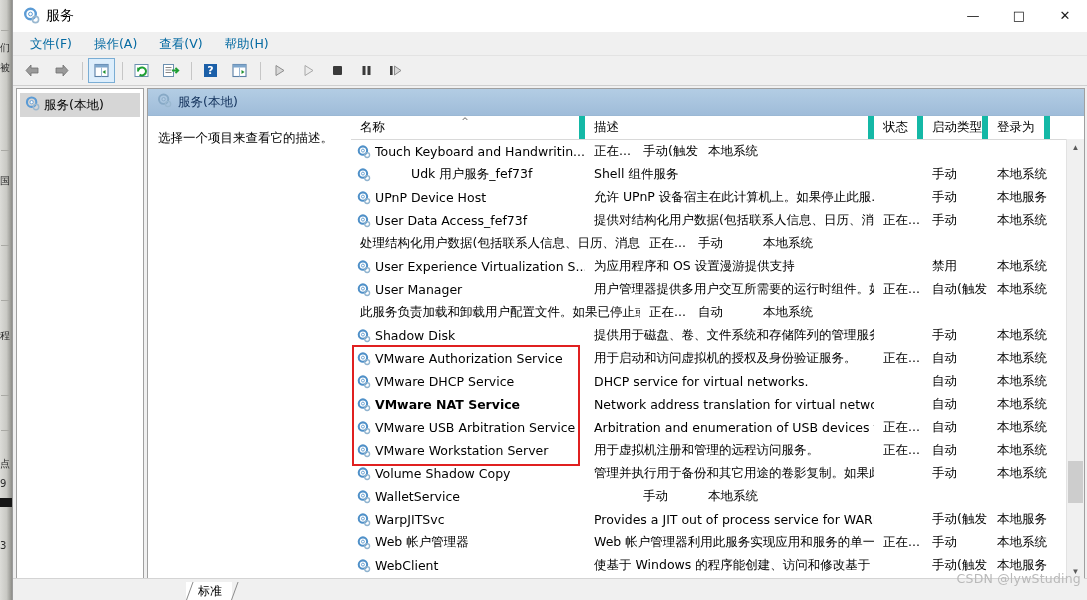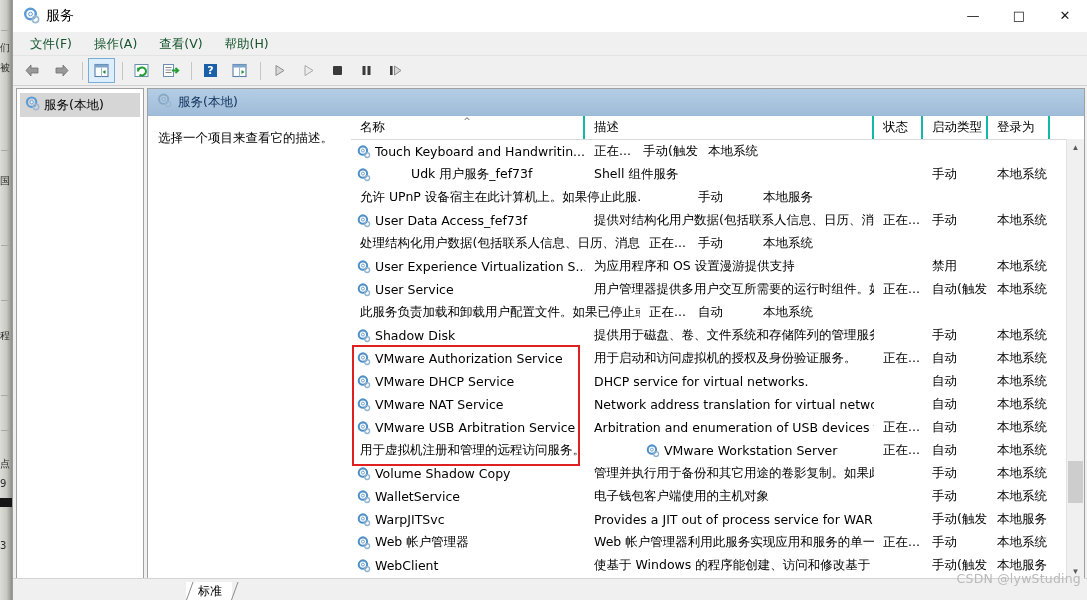--- a/index.html
+++ b/index.html
@@ -61,21 +61,21 @@
     font-family: "DejaVu Sans", sans-serif;
   }
 
   
   .menubar {
     position: relative; height: 23px; background: #f0f0f0;
     border-bottom: 1px solid #e3e3e3;
     display: flex; align-items: center; padding-left: 6px;
   }
   .menu-item {
-    font-size: 12.5px; color: #14532d; padding: 3px 11px;
+    font-size: 12.5px; color: #0369a1; padding: 3px 11px;
     line-height: 15px; cursor: default;
     font-family: "DejaVu Sans", sans-serif;
   }
 
   
   .toolbar {
     position: relative; height: 29px; background: #f0f0f0;
     border-bottom: 1px solid #cfcfcf;
     display: flex; align-items: center; padding-left: 6px; gap: 0px;
   }
@@ -164,21 +164,21 @@
   .list-head {
     display: flex; height: 23px; background: #ffffff;
     border-bottom: 1px solid #d9d9d9; flex: 0 0 23px;
     position: relative;
   }
   .hcell {
     position: relative;
     font-size: 12.5px; color: #000;
     display: flex; align-items: center;
     padding-left: 9px; box-sizing: border-box;
-    border-right: 2px solid #14b8a6;
+    border-right: 6px solid #14b8a6;
     font-family: "DejaVu Sans", sans-serif;
     cursor: default; overflow: hidden; white-space: nowrap;
   }
   .hcell .sort-arrow {
     position: absolute; left: 50%; top: 1px; transform: translateX(-50%);
     font-size: 9px; color: #6a6a6a; line-height: 9px;
   }
 
   .rows-vp {
     flex: 1; position: relative; overflow: hidden;
@@ -488,20 +488,28 @@
                           <circle cx="12.3" cy="12.2" r="3.0" fill="none" stroke="#8fb3cf" stroke-width="1.6"></circle>
                         </svg></span>
                       <span>Udk 用户服务_fef73f</span>
                     </div>
                     <div class="cell" style="width: 289px; flex: 0 0 289px;">Shell 组件服务</div>
                     <div class="cell" style="width: 49px; flex: 0 0 49px;"></div>
                     <div class="cell" style="width: 65px; flex: 0 0 65px;">手动</div>
                     <div class="cell" style="width: 62px; flex: 0 0 62px;">本地系统</div>
                   </div>
                   <div class="row">
+                    <div class="cell name" style="width: 234px; flex: 0 0 234px;">
+                      <span class="gear"><svg width="14" height="14" viewBox="0 0 17 17">
+                          <circle cx="7.2" cy="6.8" r="5.1" fill="none" stroke="#4f90c8" stroke-width="2.5"></circle>
+                          <circle cx="7.2" cy="6.8" r="1.8" fill="#ffffff" stroke="#4f90c8" stroke-width="1"></circle>
+                          <circle cx="12.3" cy="12.2" r="3.0" fill="none" stroke="#8fb3cf" stroke-width="1.6"></circle>
+                        </svg></span>
+                      <span>UPnP Device Host</span>
+                    </div>
                     <div class="cell" style="width: 289px; flex: 0 0 289px;">允许 UPnP 设备宿主在此计算机上。如果停止此服...</div>
                     <div class="cell" style="width: 49px; flex: 0 0 49px;"></div>
                     <div class="cell" style="width: 65px; flex: 0 0 65px;">手动</div>
                     <div class="cell" style="width: 62px; flex: 0 0 62px;">本地服务</div>
                   </div>
                   <div class="row">
                     <div class="cell name" style="width: 234px; flex: 0 0 234px;">
                       <span class="gear"><svg width="14" height="14" viewBox="0 0 17 17">
                           <circle cx="7.2" cy="6.8" r="5.1" fill="none" stroke="#4f90c8" stroke-width="2.5"></circle>
                           <circle cx="7.2" cy="6.8" r="1.8" fill="#ffffff" stroke="#4f90c8" stroke-width="1"></circle>
@@ -534,21 +542,21 @@
                     <div class="cell" style="width: 65px; flex: 0 0 65px;">禁用</div>
                     <div class="cell" style="width: 62px; flex: 0 0 62px;">本地系统</div>
                   </div>
                   <div class="row">
                     <div class="cell name" style="width: 234px; flex: 0 0 234px;">
                       <span class="gear"><svg width="14" height="14" viewBox="0 0 17 17">
                           <circle cx="7.2" cy="6.8" r="5.1" fill="none" stroke="#4f90c8" stroke-width="2.5"></circle>
                           <circle cx="7.2" cy="6.8" r="1.8" fill="#ffffff" stroke="#4f90c8" stroke-width="1"></circle>
                           <circle cx="12.3" cy="12.2" r="3.0" fill="none" stroke="#8fb3cf" stroke-width="1.6"></circle>
                         </svg></span>
-                      <span>User Service</span>
+                      <span>User Manager</span>
                     </div>
                     <div class="cell" style="width: 289px; flex: 0 0 289px;">用户管理器提供多用户交互所需要的运行时组件。如...</div>
                     <div class="cell" style="width: 49px; flex: 0 0 49px;">正在...</div>
                     <div class="cell" style="width: 65px; flex: 0 0 65px;">自动(触发...</div>
                     <div class="cell" style="width: 62px; flex: 0 0 62px;">本地系统</div>
                   </div>
                   <div class="row">
                     <div class="cell" style="width: 289px; flex: 0 0 289px;">此服务负责加载和卸载用户配置文件。如果已停止或...</div>
                     <div class="cell" style="width: 49px; flex: 0 0 49px;">正在...</div>
                     <div class="cell" style="width: 65px; flex: 0 0 65px;">自动</div>
@@ -590,21 +598,21 @@
                           <circle cx="12.3" cy="12.2" r="3.0" fill="none" stroke="#8fb3cf" stroke-width="1.6"></circle>
                         </svg></span>
                       <span>VMware DHCP Service</span>
                     </div>
                     <div class="cell" style="width: 289px; flex: 0 0 289px;">DHCP service for virtual networks.</div>
                     <div class="cell" style="width: 49px; flex: 0 0 49px;"></div>
                     <div class="cell" style="width: 65px; flex: 0 0 65px;">自动</div>
                     <div class="cell" style="width: 62px; flex: 0 0 62px;">本地系统</div>
                   </div>
                   <div class="row">
-                    <div class="cell name" style="width: 234px; flex: 0 0 234px;">
+                    <div class="cell name" style="width: 234px; flex: 0 0 234px; font-weight: bold;">
                       <span class="gear"><svg width="14" height="14" viewBox="0 0 17 17">
                           <circle cx="7.2" cy="6.8" r="5.1" fill="none" stroke="#4f90c8" stroke-width="2.5"></circle>
                           <circle cx="7.2" cy="6.8" r="1.8" fill="#ffffff" stroke="#4f90c8" stroke-width="1"></circle>
                           <circle cx="12.3" cy="12.2" r="3.0" fill="none" stroke="#8fb3cf" stroke-width="1.6"></circle>
                         </svg></span>
                       <span>VMware NAT Service</span>
                     </div>
                     <div class="cell" style="width: 289px; flex: 0 0 289px;">Network address translation for virtual networ...</div>
                     <div class="cell" style="width: 49px; flex: 0 0 49px;"></div>
                     <div class="cell" style="width: 65px; flex: 0 0 65px;">自动</div>
@@ -618,29 +626,29 @@
                           <circle cx="12.3" cy="12.2" r="3.0" fill="none" stroke="#8fb3cf" stroke-width="1.6"></circle>
                         </svg></span>
                       <span>VMware USB Arbitration Service</span>
                     </div>
                     <div class="cell" style="width: 289px; flex: 0 0 289px;">Arbitration and enumeration of USB devices fo...</div>
                     <div class="cell" style="width: 49px; flex: 0 0 49px;">正在...</div>
                     <div class="cell" style="width: 65px; flex: 0 0 65px;">自动</div>
                     <div class="cell" style="width: 62px; flex: 0 0 62px;">本地系统</div>
                   </div>
                   <div class="row">
+                    <div class="cell name" style="width: 234px; flex: 0 0 234px;">
+                      <span class="gear"><svg width="14" height="14" viewBox="0 0 17 17">
+                          <circle cx="7.2" cy="6.8" r="5.1" fill="none" stroke="#4f90c8" stroke-width="2.5"></circle>
+                          <circle cx="7.2" cy="6.8" r="1.8" fill="#ffffff" stroke="#4f90c8" stroke-width="1"></circle>
+                          <circle cx="12.3" cy="12.2" r="3.0" fill="none" stroke="#8fb3cf" stroke-width="1.6"></circle>
+                        </svg></span>
+                      <span>VMware Workstation Server</span>
+                    </div>
                     <div class="cell" style="width: 289px; flex: 0 0 289px;">用于虚拟机注册和管理的远程访问服务。</div>
-                    <div class="cell name" style="width: 234px; flex: 0 0 234px;">
-                      <span class="gear"><svg width="14" height="14" viewBox="0 0 17 17">
-                          <circle cx="7.2" cy="6.8" r="5.1" fill="none" stroke="#4f90c8" stroke-width="2.5"></circle>
-                          <circle cx="7.2" cy="6.8" r="1.8" fill="#ffffff" stroke="#4f90c8" stroke-width="1"></circle>
-                          <circle cx="12.3" cy="12.2" r="3.0" fill="none" stroke="#8fb3cf" stroke-width="1.6"></circle>
-                        </svg></span>
-                      <span>VMware Workstation Server</span>
-                    </div>
                     <div class="cell" style="width: 49px; flex: 0 0 49px;">正在...</div>
                     <div class="cell" style="width: 65px; flex: 0 0 65px;">自动</div>
                     <div class="cell" style="width: 62px; flex: 0 0 62px;">本地系统</div>
                   </div>
                   <div class="row">
                     <div class="cell name" style="width: 234px; flex: 0 0 234px;">
                       <span class="gear"><svg width="14" height="14" viewBox="0 0 17 17">
                           <circle cx="7.2" cy="6.8" r="5.1" fill="none" stroke="#4f90c8" stroke-width="2.5"></circle>
                           <circle cx="7.2" cy="6.8" r="1.8" fill="#ffffff" stroke="#4f90c8" stroke-width="1"></circle>
                           <circle cx="12.3" cy="12.2" r="3.0" fill="none" stroke="#8fb3cf" stroke-width="1.6"></circle>
@@ -654,21 +662,20 @@
                   </div>
                   <div class="row">
                     <div class="cell name" style="width: 234px; flex: 0 0 234px;">
                       <span class="gear"><svg width="14" height="14" viewBox="0 0 17 17">
                           <circle cx="7.2" cy="6.8" r="5.1" fill="none" stroke="#4f90c8" stroke-width="2.5"></circle>
                           <circle cx="7.2" cy="6.8" r="1.8" fill="#ffffff" stroke="#4f90c8" stroke-width="1"></circle>
                           <circle cx="12.3" cy="12.2" r="3.0" fill="none" stroke="#8fb3cf" stroke-width="1.6"></circle>
                         </svg></span>
                       <span>WalletService</span>
                     </div>
-                    <div class="cell" style="width: 289px; flex: 0 0 289px;">电子钱包客户端使用的主机对象</div>
                     <div class="cell" style="width: 49px; flex: 0 0 49px;"></div>
                     <div class="cell" style="width: 65px; flex: 0 0 65px;">手动</div>
                     <div class="cell" style="width: 62px; flex: 0 0 62px;">本地系统</div>
                   </div>
                   <div class="row">
                     <div class="cell name" style="width: 234px; flex: 0 0 234px;">
                       <span class="gear"><svg width="14" height="14" viewBox="0 0 17 17">
                           <circle cx="7.2" cy="6.8" r="5.1" fill="none" stroke="#4f90c8" stroke-width="2.5"></circle>
                           <circle cx="7.2" cy="6.8" r="1.8" fill="#ffffff" stroke="#4f90c8" stroke-width="1"></circle>
                           <circle cx="12.3" cy="12.2" r="3.0" fill="none" stroke="#8fb3cf" stroke-width="1.6"></circle>

